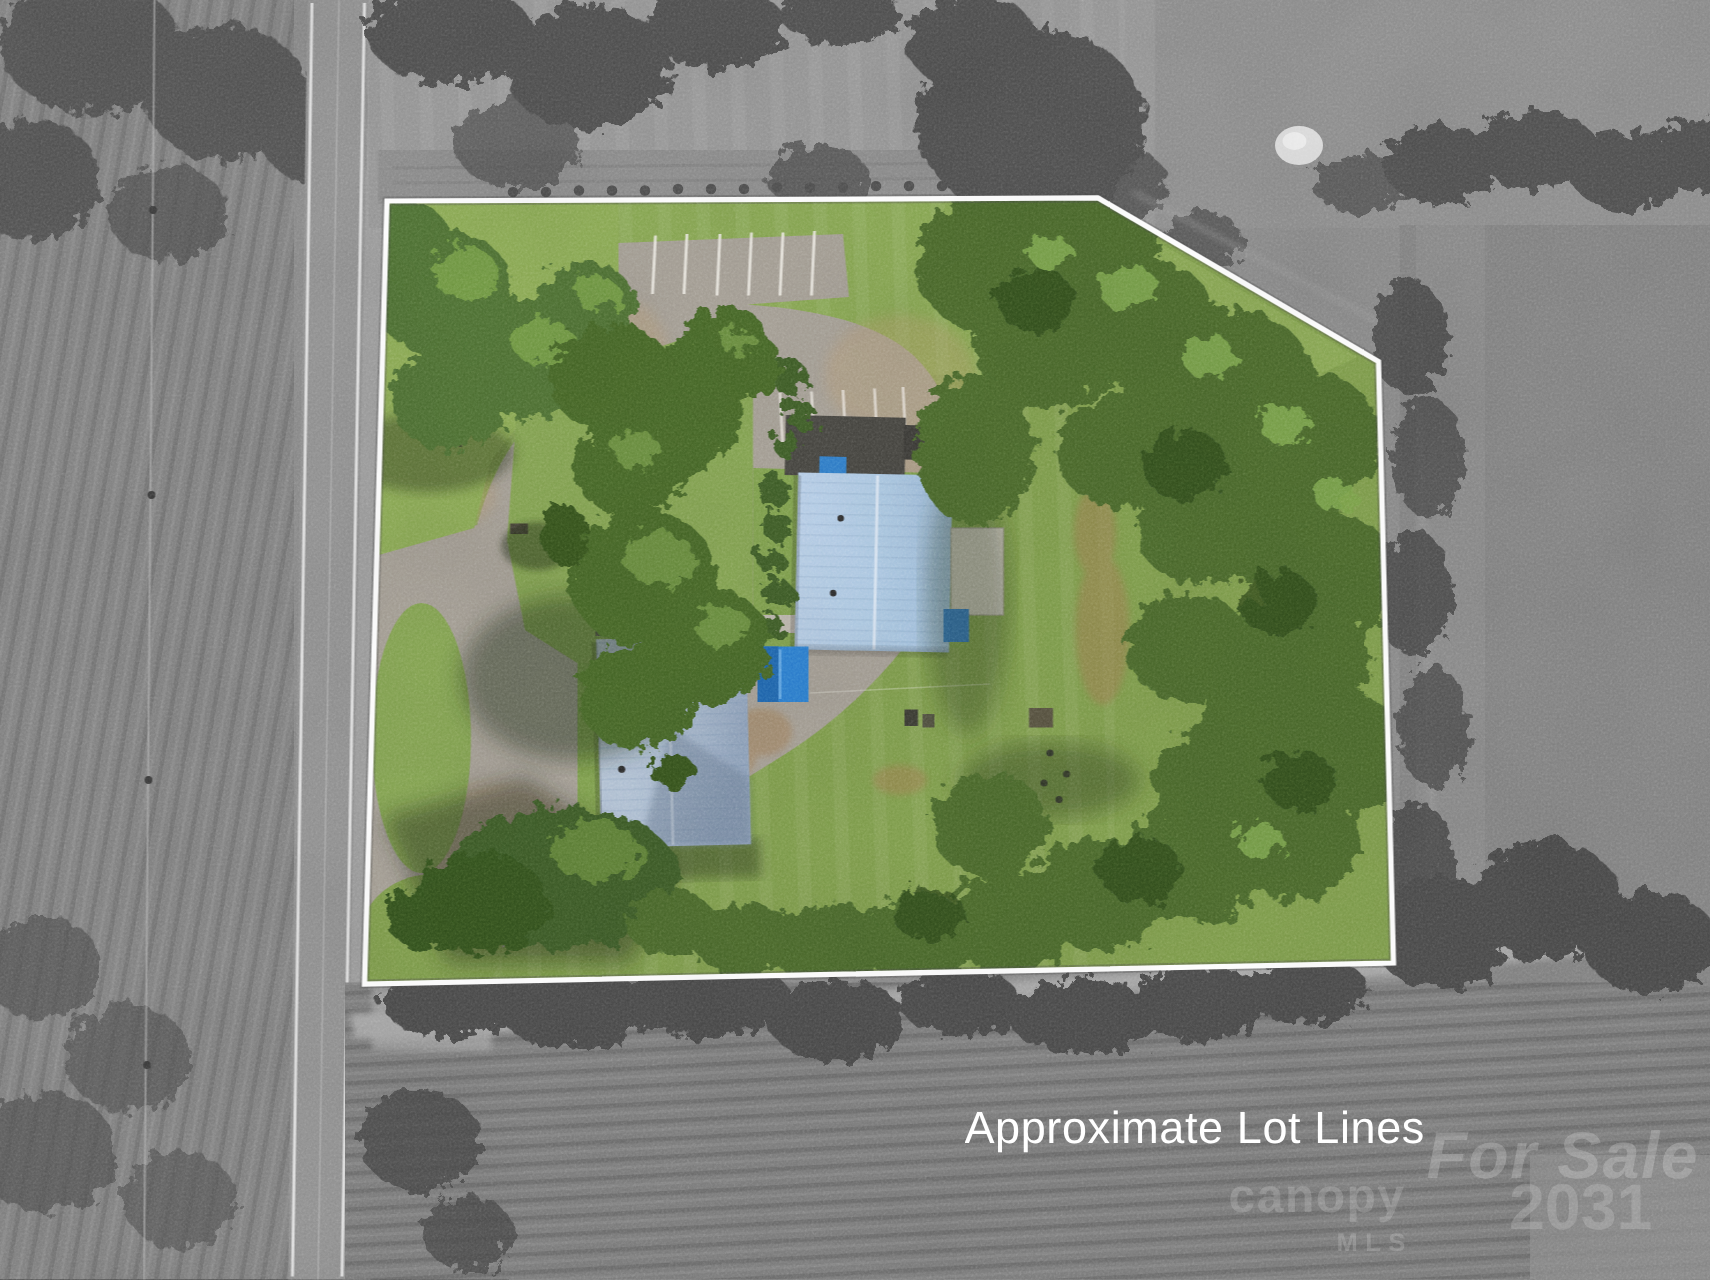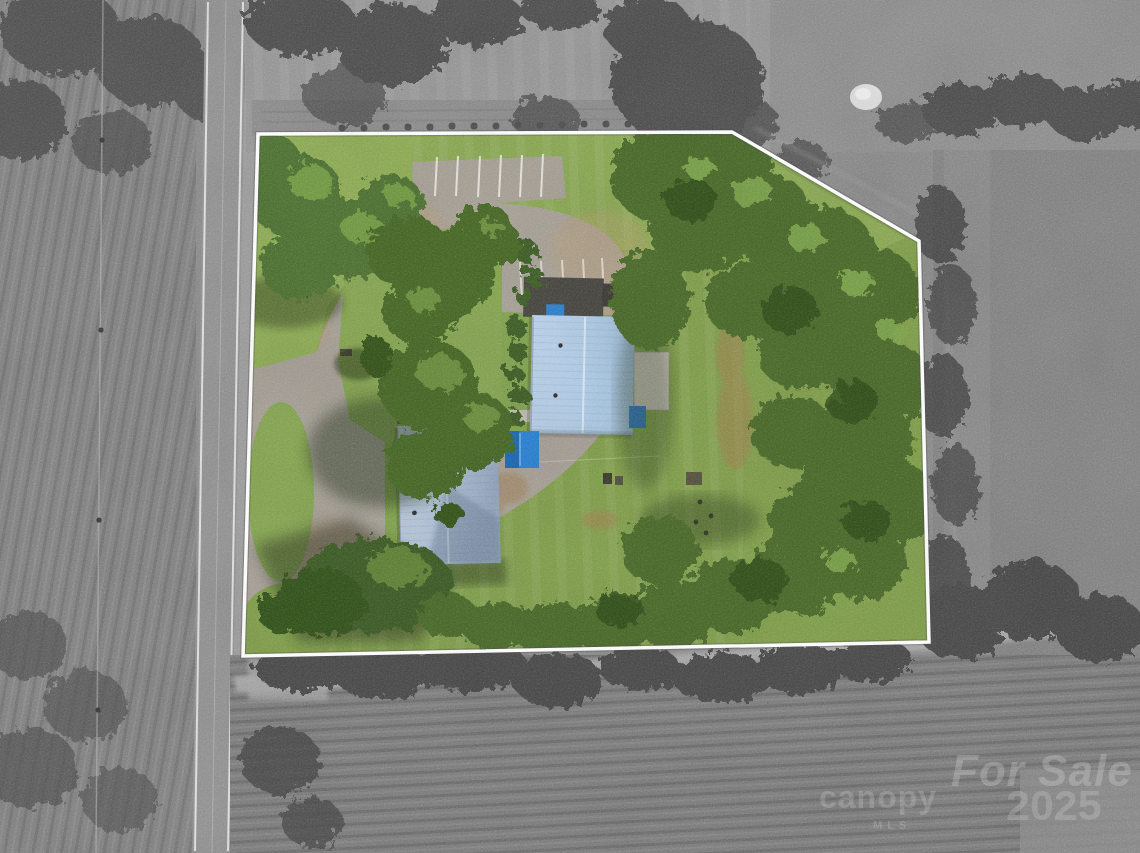--- a/index.html
+++ b/index.html
@@ -4,21 +4,21 @@
 <style>
   html,body{margin:0;padding:0;background:#222;}
   .stage{position:relative;width:1140px;height:853px;overflow:hidden;
          font-family:"Liberation Sans",sans-serif;background:#8a8a8a;}
   .stage svg{position:absolute;left:0;top:0;display:block;}
   .caption{position:absolute;left:643px;top:736px;color:#ffffff;
            font-size:30px;font-weight:400;letter-spacing:.4px;white-space:nowrap;}
   .wm{position:absolute;color:#ffffff;white-space:nowrap;font-weight:700;}
   .wm-forsale{left:951px;top:746px;font-size:44px;font-style:italic;letter-spacing:1px;opacity:.20;}
   .wm-brand{left:819px;top:779px;font-size:32px;letter-spacing:1px;opacity:.17;}
-  .wm-mls{left:873px;top:819px;font-size:11px;letter-spacing:5px;opacity:.17;}
+  .wm-mls{left:891px;top:819px;font-size:17px;letter-spacing:5px;opacity:.17;}
   .wm-year{left:1006px;top:781px;font-size:43px;opacity:.17;}
 </style>
 </head>
 <body>
 
 <div class="stage">
 <svg width="1140" height="853" viewBox="0 0 1140 853">
   <defs>
     <clipPath id="lotClip">
           <polygon points="258,134 732,132 919,241 929,642 243,656"></polygon>
@@ -417,19 +417,20 @@
 
   <g>
     <polygon points="258,134 732,132 919,241 929,642 243,656" fill="none" stroke="#4a4a4a" stroke-width="6" opacity="0.35"></polygon>
     <polygon fill="none" stroke="#ffffff" stroke-width="3.5" stroke-linejoin="miter" points="258,134 732,132 919,241 929,642 243,656"></polygon>
   </g>
 
   <rect width="1140" height="853" filter="url(#grain)" style="mix-blend-mode:soft-light" opacity="0.65"></rect>
   <rect width="1140" height="853" filter="url(#mottle)" style="mix-blend-mode:multiply" opacity="0.16"></rect>
 </svg>
 
+  <div class="caption">Approximate Lot Lines</div>
   <div>
     <span class="wm wm-forsale">For Sale</span>
     <span class="wm wm-brand">canopy</span>
     <span class="wm wm-mls">MLS</span>
-    <span class="wm wm-year">2025</span>
+    <span class="wm wm-year">2031</span>
   </div>
 </div>
 
 </body></html>

